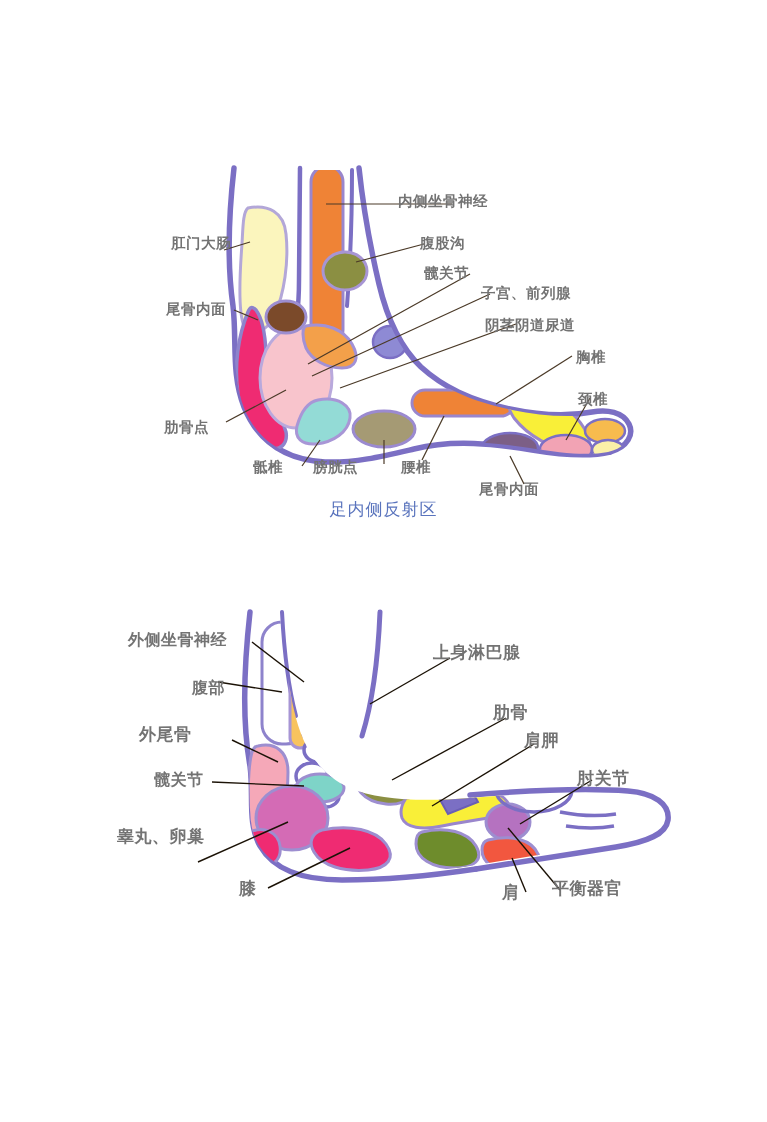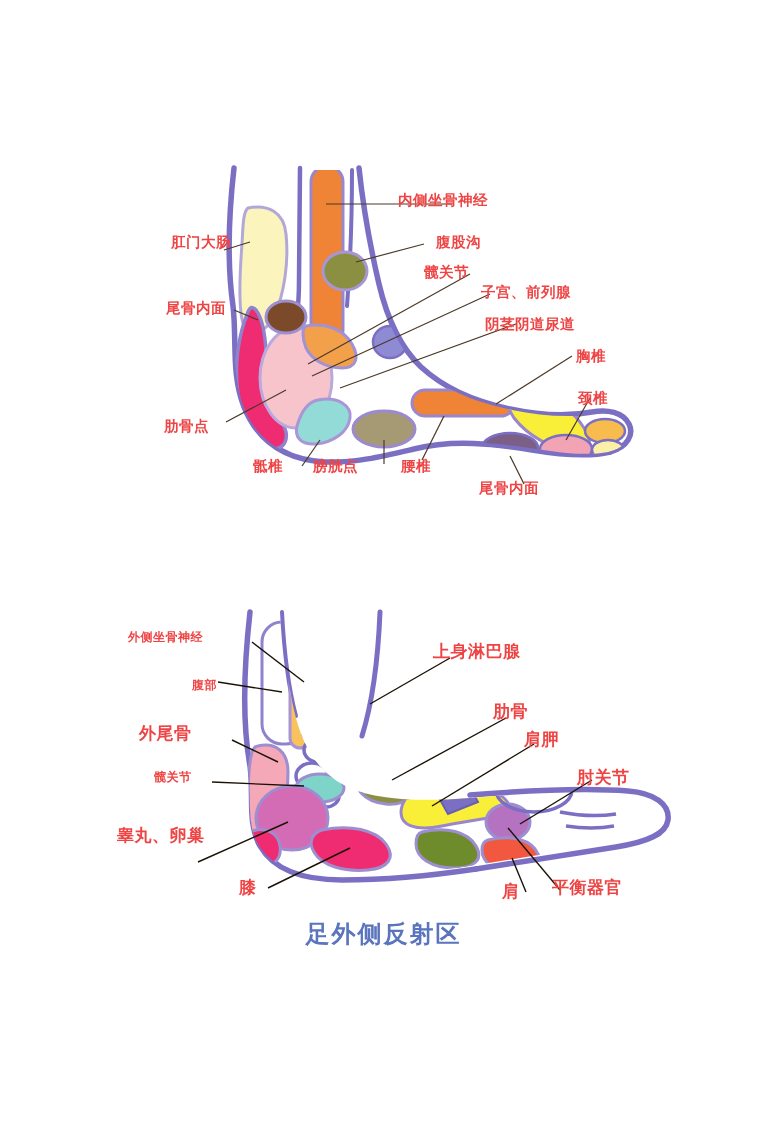--- a/index.html
+++ b/index.html
@@ -10,28 +10,28 @@
     position:relative;overflow:hidden;
     color:#1a1208;
   }
   .page{position:absolute;inset:0;background:#fff;}
   .diagram{position:absolute;left:0;width:767px;}
   #diagram-medial{top:160px;height:390px;}
   #diagram-lateral{top:600px;height:380px;}
   svg{display:block;}
   .lbl{
     position:absolute;
-    font-family:Liberation Mono, monospace;
-    color:#ef4444;
+    font-family:Liberation Serif, serif;
+    color:#737373;
     white-space:nowrap;
     letter-spacing:0.5px;
     line-height:1;
   }
   .d1 .lbl{font-size:14.5px;font-weight:600;}
-  .d2 .lbl{font-size:12px;font-weight:600;}
+  .d2 .lbl{font-size:16px;font-weight:600;}
   .d2 .lbl.big{font-size:17px;font-weight:700;}
   .title{
     position:absolute;width:767px;text-align:center;
     font-family:"DejaVu Sans","Liberation Sans",sans-serif;
     color:#5a74bd;
   }
   #title-medial{top:498px;font-size:17px;font-weight:500;letter-spacing:1px;}
   #title-lateral{top:918px;font-size:24px;font-weight:700;letter-spacing:2px;}
 </style>
 </head>
@@ -150,34 +150,35 @@
         <line x1="286" y1="230" x2="226" y2="262"></line>
         <line x1="320" y1="280" x2="302" y2="306"></line>
         <line x1="384" y1="280" x2="384" y2="304"></line>
         <line x1="444" y1="256" x2="422" y2="300"></line>
         <line x1="510" y1="296" x2="524" y2="324"></line>
       </g>
     </svg>
 
     <span class="lbl" style="left:398px;top:34px;">内侧坐骨神经</span>
     <span class="lbl" style="left:171px;top:76px;">肛门大肠</span>
-    <span class="lbl" style="left:436px;top:76px;">腹股沟</span>
+    <span class="lbl" style="left:420px;top:76px;">腹股沟</span>
     <span class="lbl" style="left:166px;top:142px;">尾骨内面</span>
     <span class="lbl" style="left:424px;top:106px;">髋关节</span>
     <span class="lbl" style="left:481px;top:126px;">子宫、前列腺</span>
     <span class="lbl" style="left:485px;top:158px;">阴茎阴道尿道</span>
     <span class="lbl" style="left:560px;top:190px;margin-left:16px;">胸椎</span>
     <span class="lbl" style="left:578px;top:232px;">颈椎</span>
     <span class="lbl" style="left:164px;top:260px;">肋骨点</span>
     <span class="lbl" style="left:253px;top:300px;">骶椎</span>
     <span class="lbl" style="left:313px;top:300px;">膀胱点</span>
     <span class="lbl" style="left:401px;top:300px;">腰椎</span>
     <span class="lbl" style="left:479px;top:322px;">尾骨内面</span>
   </div>
 
+  <div class="title" id="title-medial">足内侧反射区</div>
 
   <div class="diagram d2" id="diagram-lateral">
     <svg width="767" height="380" viewBox="0 0 767 380">
       <defs>
         <clipPath id="footclip2">
           <path d="M248,14 C242,70 240,124 248,168 C252,198 246,222 258,244
                    C272,268 300,276 336,276 C380,276 430,272 470,266
                    C520,258 570,250 610,244 C642,239 660,232 662,220
                    C664,206 650,196 626,194 C580,190 520,194 470,198
                    C420,202 378,200 350,188 C318,174 302,146 294,110
@@ -298,15 +299,14 @@
     <span class="lbl big" style="left:493px;top:104px;">肋骨</span>
     <span class="lbl" style="left:154px;top:172px;">髋关节</span>
     <span class="lbl big" style="left:524px;top:132px;">肩胛</span>
     <span class="lbl big" style="left:577px;top:170px;">肘关节</span>
     <span class="lbl big" style="left:117px;top:228px;">睾丸、卵巢</span>
     <span class="lbl big" style="left:239px;top:280px;">膝</span>
     <span class="lbl big" style="left:502px;top:284px;">肩</span>
     <span class="lbl big" style="left:552px;top:280px;">平衡器官</span>
   </div>
 
-  <div class="title" id="title-lateral">足外侧反射区</div>
 
 </div>
 
 </body></html>

